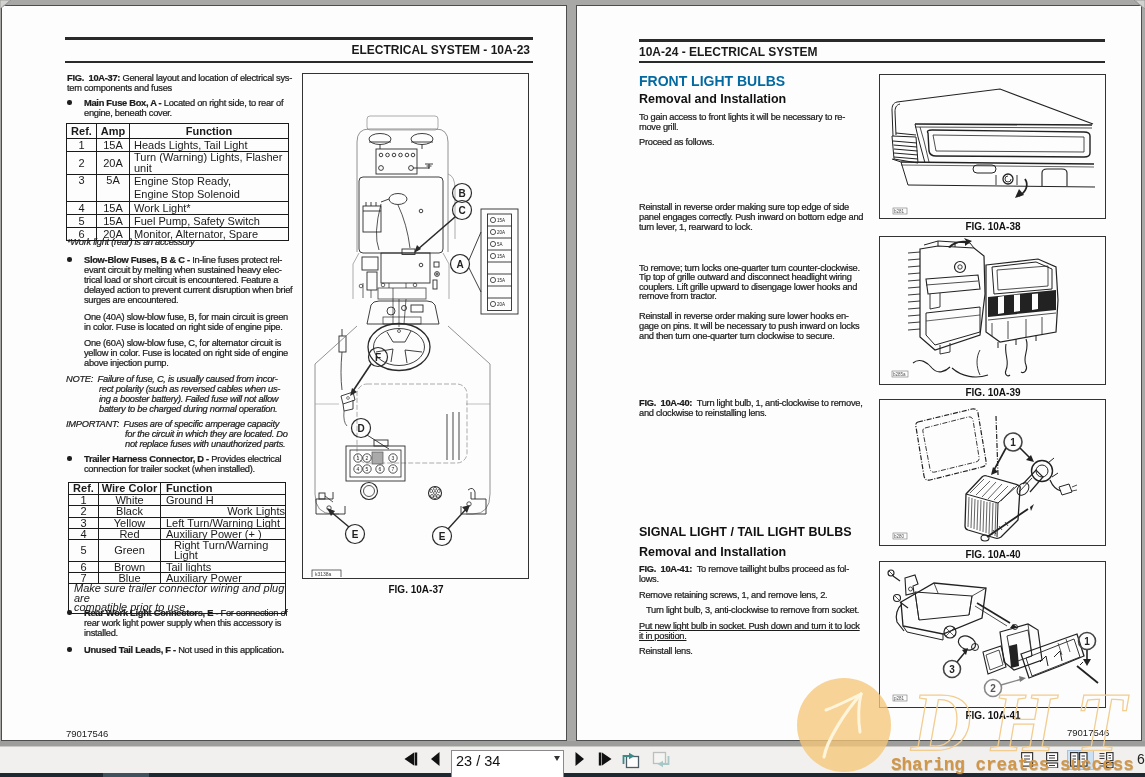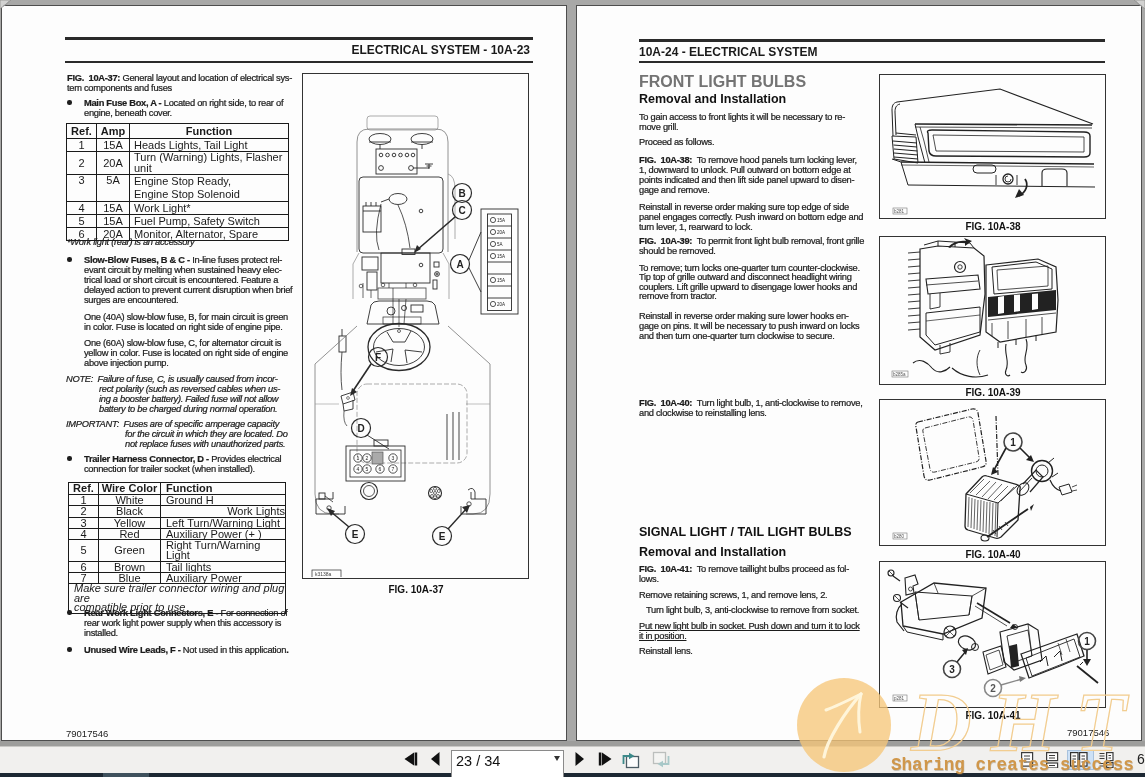--- a/index.html
+++ b/index.html
@@ -145,21 +145,21 @@
           <td style="padding-left:5px;">Left Turn/Warning Light</td>
         </tr>
     <tr style="height:10.4px;">
           <td align="center">4</td>
           <td align="center">Red</td>
           <td style="padding-left:5px;">Auxiliary Power (+ )</td>
         </tr>
     <tr style="height:10.4px;">
           <td align="center">5</td>
           <td align="center">Green</td>
-          <td style="padding-left:5px;">Right Turn/Warning Light</td>
+          <td style="padding-left:13px;">Right Turn/Warning Light</td>
         </tr>
     <tr style="height:10.4px;">
           <td align="center">6</td>
           <td align="center">Brown</td>
           <td style="padding-left:5px;">Tail lights</td>
         </tr>
     <tr style="height:10.4px;">
           <td align="center">7</td>
           <td align="center">Blue</td>
           <td style="padding-left:5px;">Auxiliary Power</td>
@@ -169,21 +169,21 @@
         </tr>
   </tbody>
     </table>
 
   <div class="t b" style="left:65px;top:602px;">
     <div class="jl"><b>Rear Work Light Connectors, E -</b> For connection of</div>
     <div class="jl">rear work light power supply when this accessory is</div>
     <div>installed.</div>
   </div>
 
-  <div class="t b" style="left:65px;top:639px;"><b>Unused Wire Leads, F -</b> Not used in this application<b>.</b></div>
+  <div class="t b" style="left:65px;top:639px;"><b>Unused Tail Leads, F -</b> Not used in this application<b>.</b></div>
 
   <div class="abs" style="left:64px;top:722px;font-size:9.5px;color:#222;">79017546</div>
 
   <div class="figbox" style="left:300px;top:67px;width:227px;height:506px;">
     <svg width="224" height="503" viewBox="0 0 224 503" id="fig37" fill="none" stroke="#2a2a2a" stroke-width="0.9">
 
       <rect x="64" y="42" width="71" height="14" rx="3" stroke="#888" stroke-width="0.7"></rect>
       <path d="M54,178 L54,68 Q54,55 66,55 L133,55 Q145,55 145,68 L145,178" stroke="#777" stroke-width="0.8"></path>
       <path d="M145,100 Q152,102 152,115 L152,165" stroke="#888" stroke-width="0.7"></path>
 
@@ -373,47 +373,37 @@
     </svg>
   </div>
   <div class="figcap" style="left:301px;top:578px;width:226px;">FIG. 10A-37</div>
 </div>
 
 <div class="pg" id="pgR">
   <div class="rule" style="left:62px;top:33px;width:466px;height:3px;"></div>
   <div class="hdr" style="left:62px;top:38.5px;">10A-24 - ELECTRICAL SYSTEM</div>
   <div class="rule" style="left:62px;top:55px;width:466px;height:2px;"></div>
 
-  <div class="abs" style="left:62px;top:67px;font-weight:bold;font-size:16px;color:#737373;">FRONT LIGHT BULBS</div>
+  <div class="abs" style="left:62px;top:67px;font-weight:bold;font-size:14px;color:#0369a1;">FRONT LIGHT BULBS</div>
   <div class="abs" style="left:62px;top:86px;font-weight:bold;font-size:12.5px;color:#111;">Removal and Installation</div>
 
   <div class="t" style="left:62px;top:106px;width:227px;">
     <div class="jl">To gain access to front lights it will be necessary to re-</div>
     <div>move grill.</div>
   </div>
 
   <div class="t" style="left:62px;top:131px;width:227px;">Proceed as follows.</div>
 
-  <div class="t" style="left:62px;top:149px;width:227px;">
-    <div class="jl"><b>FIG.&nbsp; 10A-38:</b>&nbsp; To remove hood panels turn locking lever,</div>
-    <div class="jl">1, downward to unlock. Pull outward on bottom edge at</div>
-    <div class="jl">points indicated and then lift side panel upward to disen-</div>
-    <div>gage and remove.</div>
-  </div>
 
   <div class="t" style="left:62px;top:196px;width:227px;">
     <div class="jl">Reinstall in reverse order making sure top edge of side</div>
     <div class="jl">panel engages correctly. Push inward on bottom edge and</div>
     <div>turn lever, 1, rearward to lock.</div>
   </div>
 
-  <div class="t" style="left:62px;top:230px;width:227px;">
-    <div class="jl"><b>FIG.&nbsp; 10A-39:</b>&nbsp; To permit front light bulb removal, front grille</div>
-    <div>should be removed.</div>
-  </div>
 
   <div class="t" style="left:62px;top:305px;width:227px;">
     <div class="jl">Reinstall in reverse order making sure lower hooks en-</div>
     <div class="jl">gage on pins. It will be necessary to push inward on locks</div>
     <div>and then turn one-quarter turn clockwise to secure.</div>
   </div>
 
   <div class="t" style="left:62px;top:258px;width:227px;line-height:9.4px;">
     <div class="jl">To remove; turn locks one-quarter turn counter-clockwise.</div>
     <div class="jl">Tip top of grille outward and disconnect headlight wiring</div>

